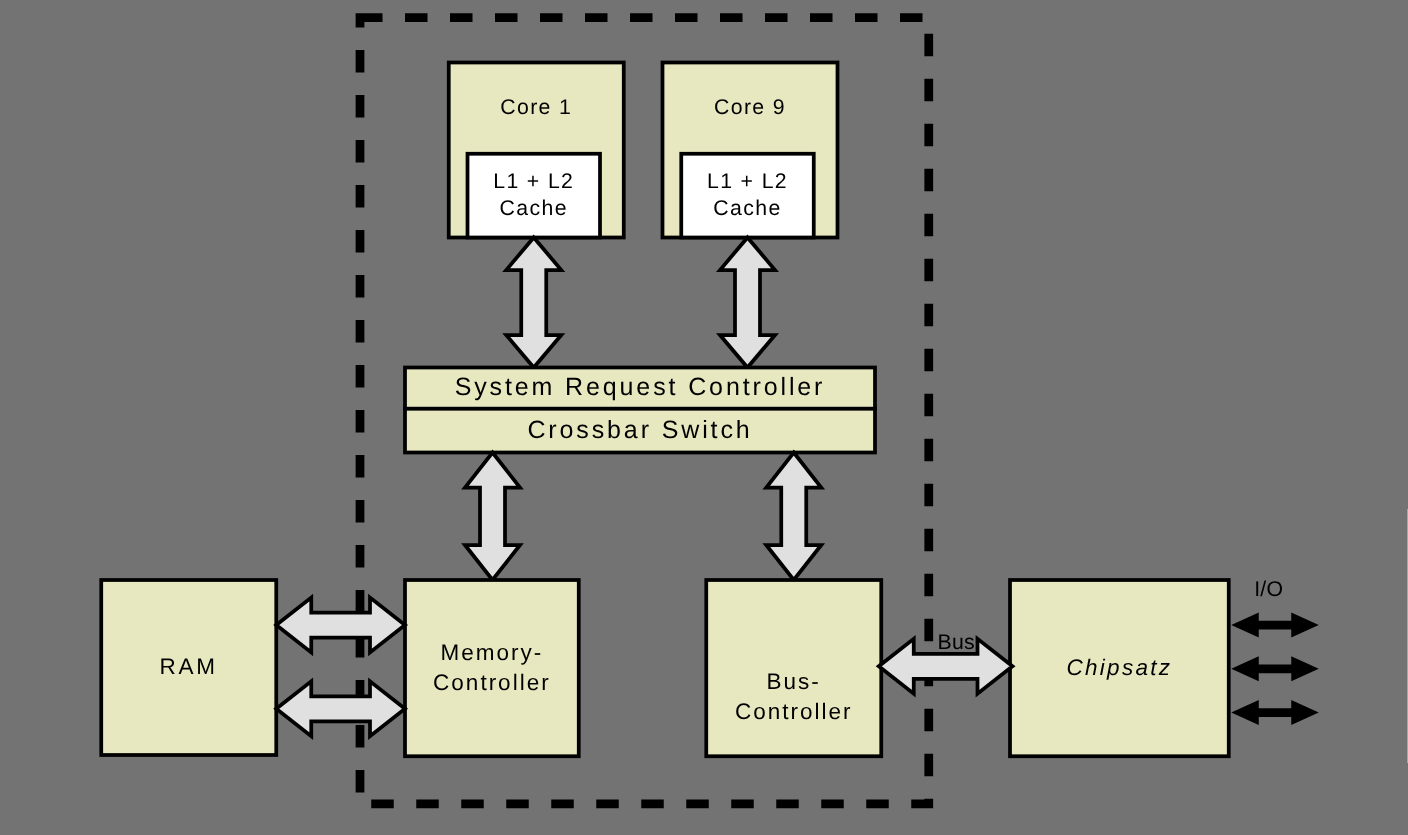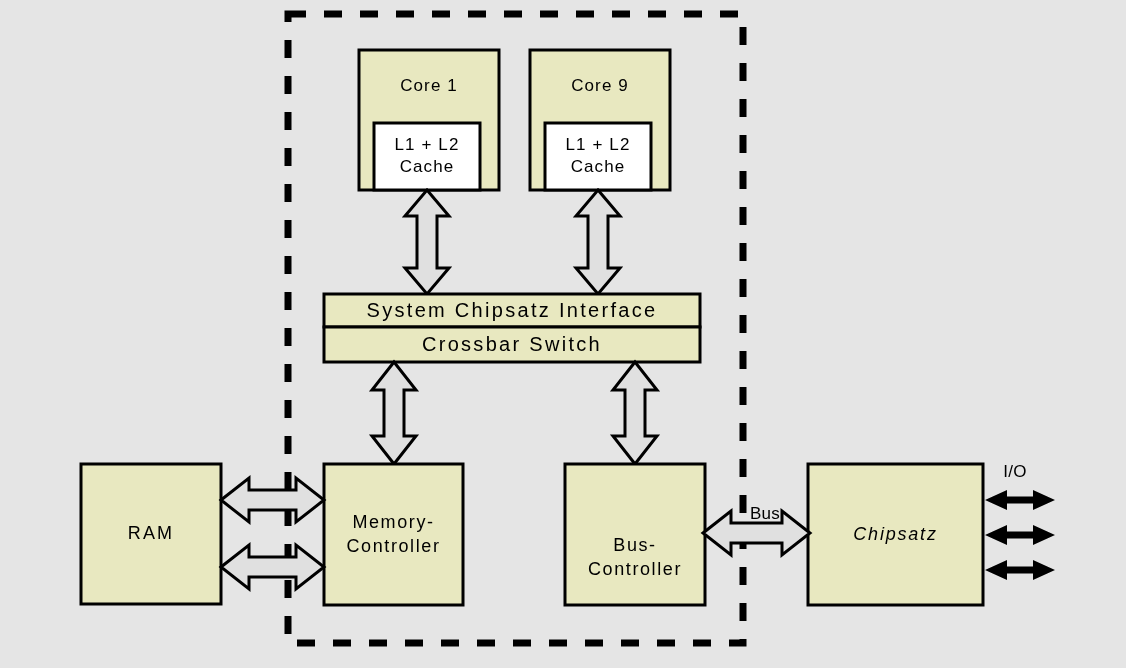--- a/index.html
+++ b/index.html
@@ -10,21 +10,21 @@
   body {
     width: 1126px;
     height: 668px;
     font-family: "Liberation Sans", sans-serif;
     overflow: hidden;
   }
   #diagram {
     position: relative;
     width: 1126px;
     height: 668px;
-    background: #e5e5e5;
+    background: #737373;
   }
   svg.layer {
     position: absolute;
     left: 0;
     top: 0;
     width: 1126px;
     height: 668px;
   }
   .node-label {
     position: absolute;
@@ -100,21 +100,21 @@
     <span>L1 + L2</span>
     <span>Cache</span>
   </div>
 
   <div class="node-label t-cache" style="left:545px; top:125px; width:106px; height:62px;">
     <span>L1 + L2</span>
     <span>Cache</span>
   </div>
 
   <div class="node-label t-bar" style="left:324px; top:294px; width:376px; height:33px;">
-    <span>System Chipsatz Interface</span>
+    <span>System Request Controller</span>
   </div>
 
   <div class="node-label t-ram" style="left:81px; top:464px; width:140px; height:140px;">
     <span>RAM</span>
   </div>
 
   <div class="node-label t-bar" style="left:324px; top:327px; width:376px; height:35px;">
     <span>Crossbar Switch</span>
   </div>
 

